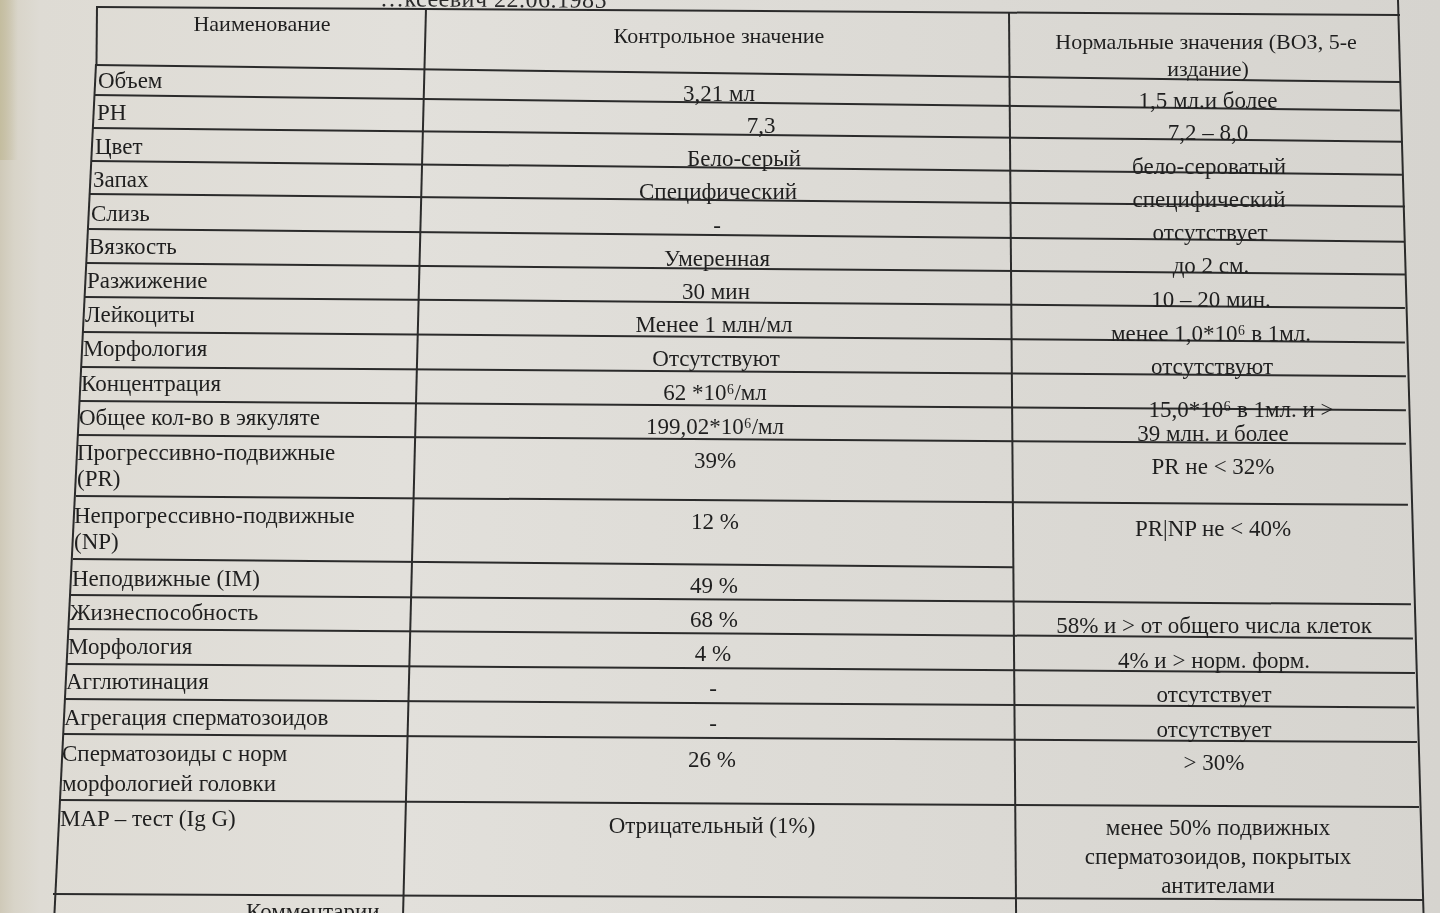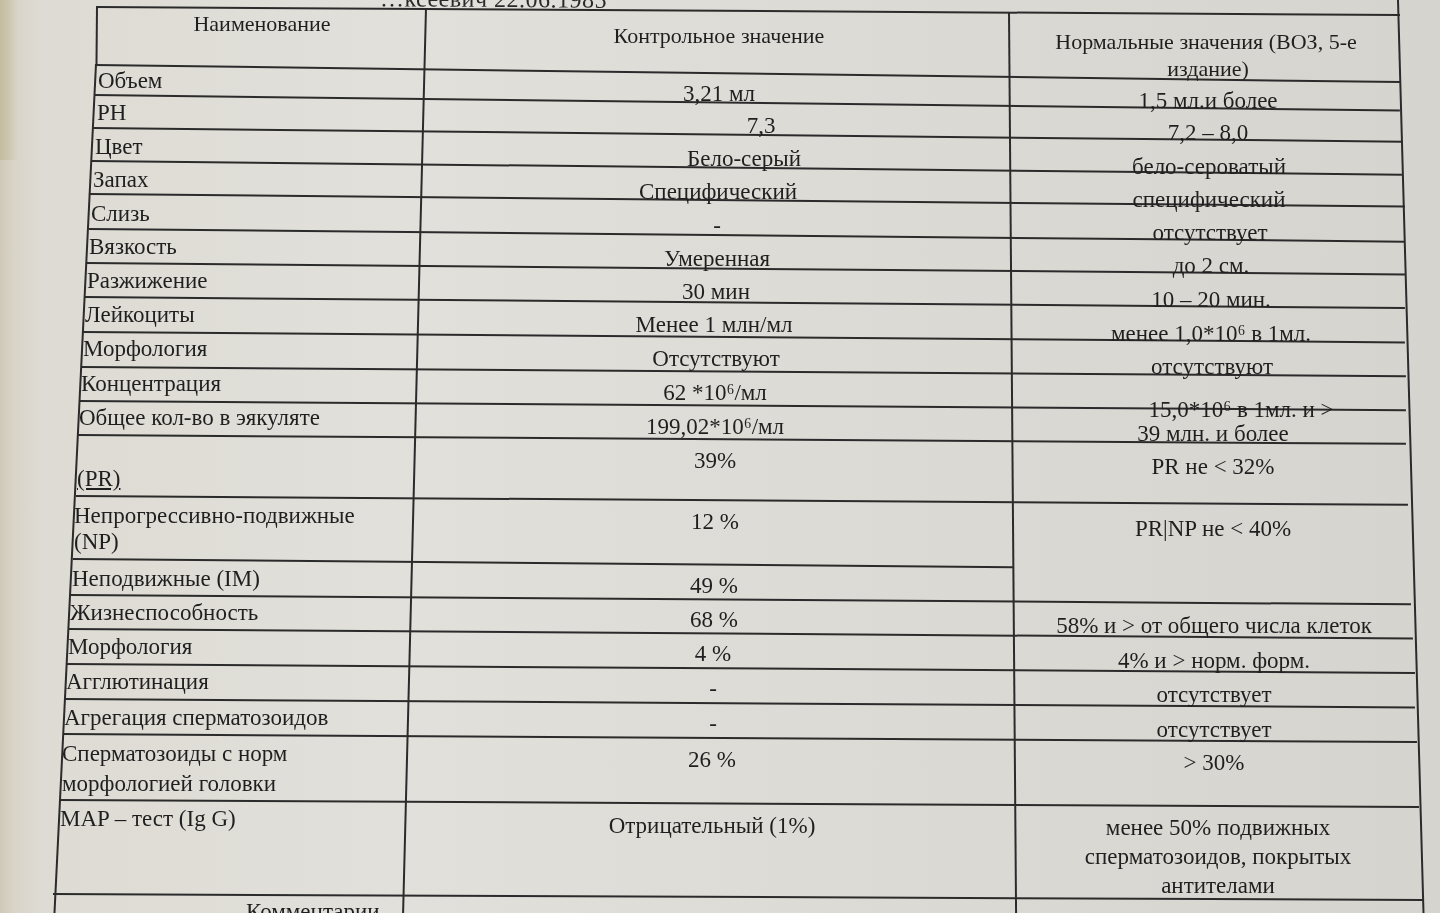--- a/index.html
+++ b/index.html
@@ -142,21 +142,22 @@
     <div class="cell-text center" style="left:1212px; top:353px;">отсутствуют</div>
 
     <div class="cell-text name" style="left:81px; top:370px;">Концентрация</div>
     <div class="cell-text center" style="left:715px; top:379px;">62 *10⁶/мл</div>
     <div class="cell-text center" style="left:1213px; top:396px;margin-left:28px;">15,0*10⁶ в 1мл. и &gt;</div>
 
     <div class="cell-text name" style="left:79px; top:404px;">Общее кол-во в эякуляте</div>
     <div class="cell-text center" style="left:715px; top:413px;">199,02*10⁶/мл</div>
     <div class="cell-text center" style="left:1213px; top:420px;">39 млн. и более</div>
 
-    <div class="cell-text name" style="left:77px; top:465px;text-decoration:underline;">(PR)</div>
+    <div class="cell-text name" style="left:77px; top:439px;">Прогрессивно-подвижные</div>
+    <div class="cell-text name" style="left:77px; top:465px;">(PR)</div>
     <div class="cell-text center" style="left:715px; top:447px;">39%</div>
     <div class="cell-text center" style="left:1213px; top:453px;">PR не &lt; 32%</div>
 
     <div class="cell-text name" style="left:74px; top:502px;">Непрогрессивно-подвижные</div>
     <div class="cell-text name" style="left:74px; top:528px;">(NP)</div>
     <div class="cell-text center" style="left:715px; top:508px;">12 %</div>
     <div class="cell-text center" style="left:1213px; top:515px;">PR|NP не &lt; 40%</div>
 
     <div class="cell-text name" style="left:72px; top:565px;">Неподвижные (IM)</div>
     <div class="cell-text center" style="left:714px; top:572px;">49 %</div>

